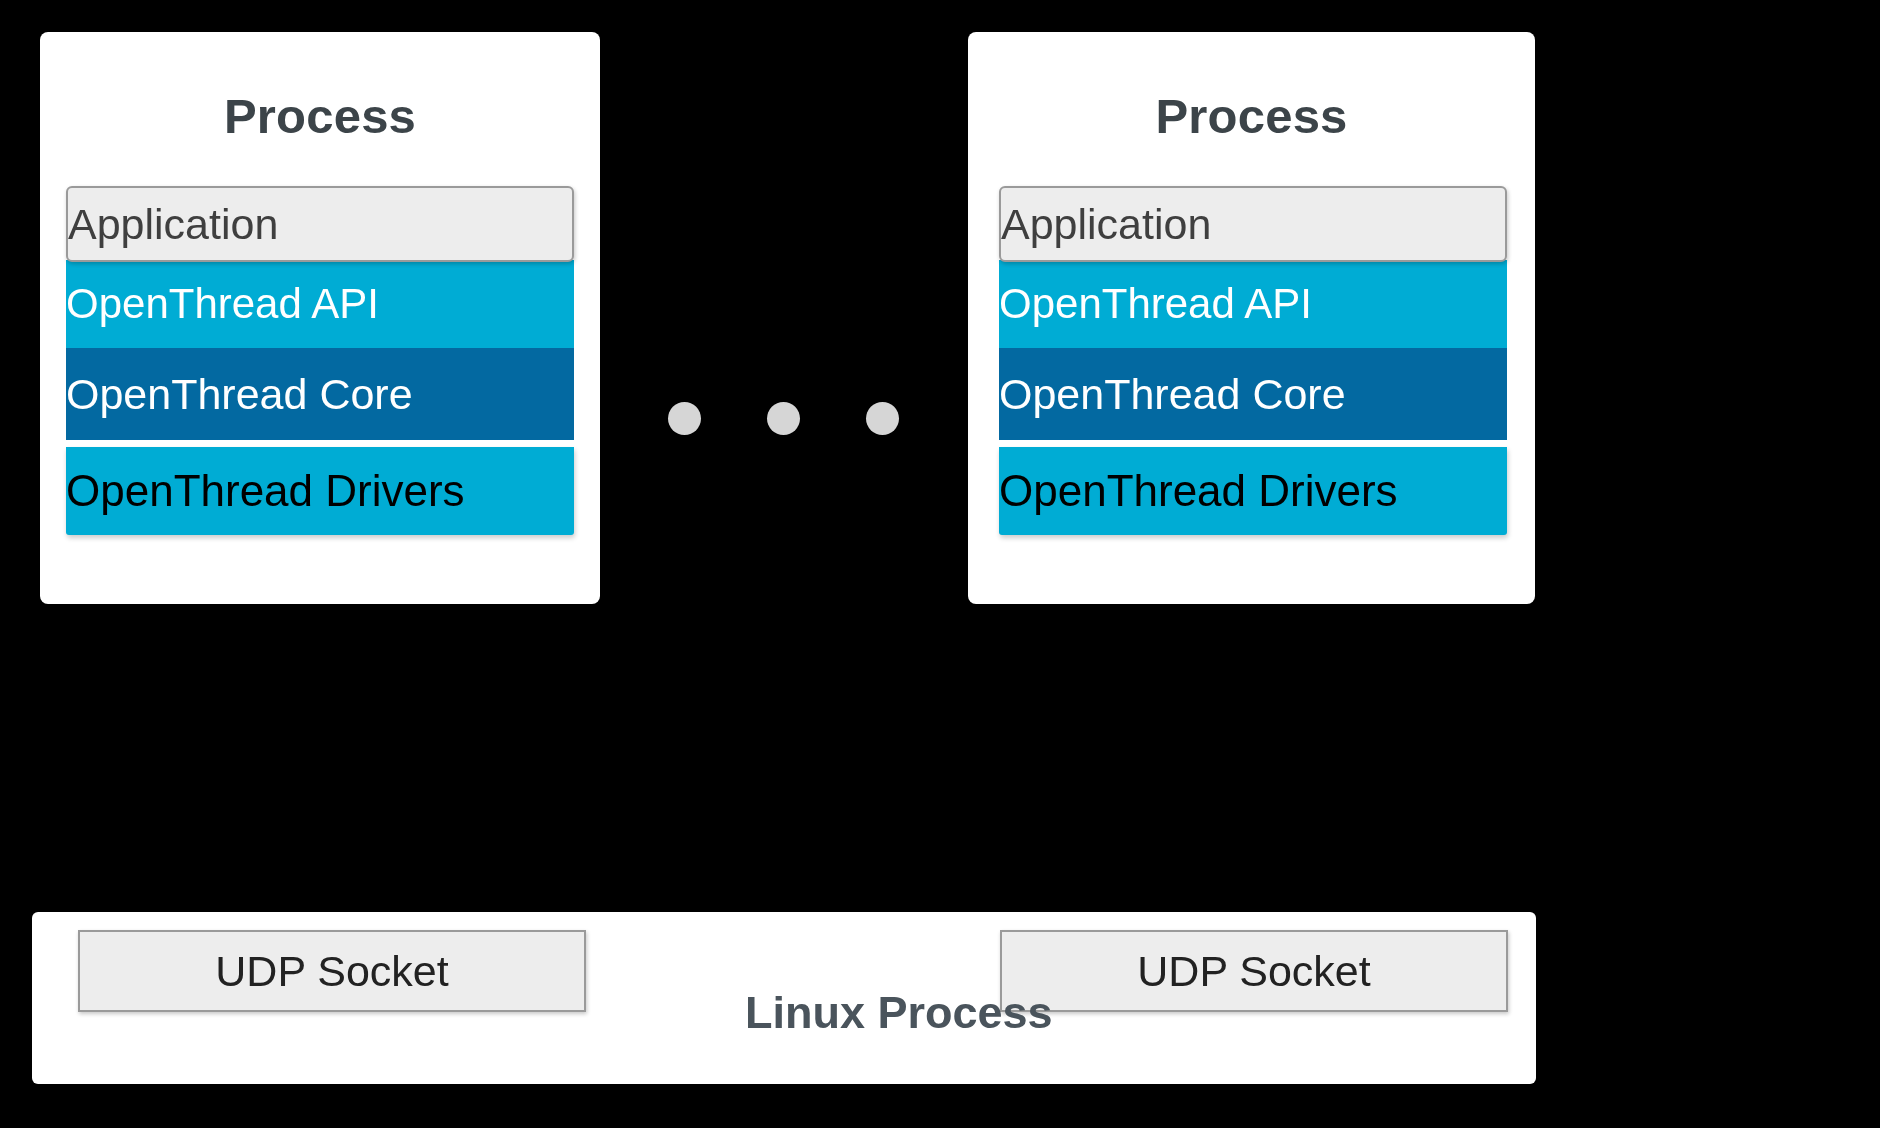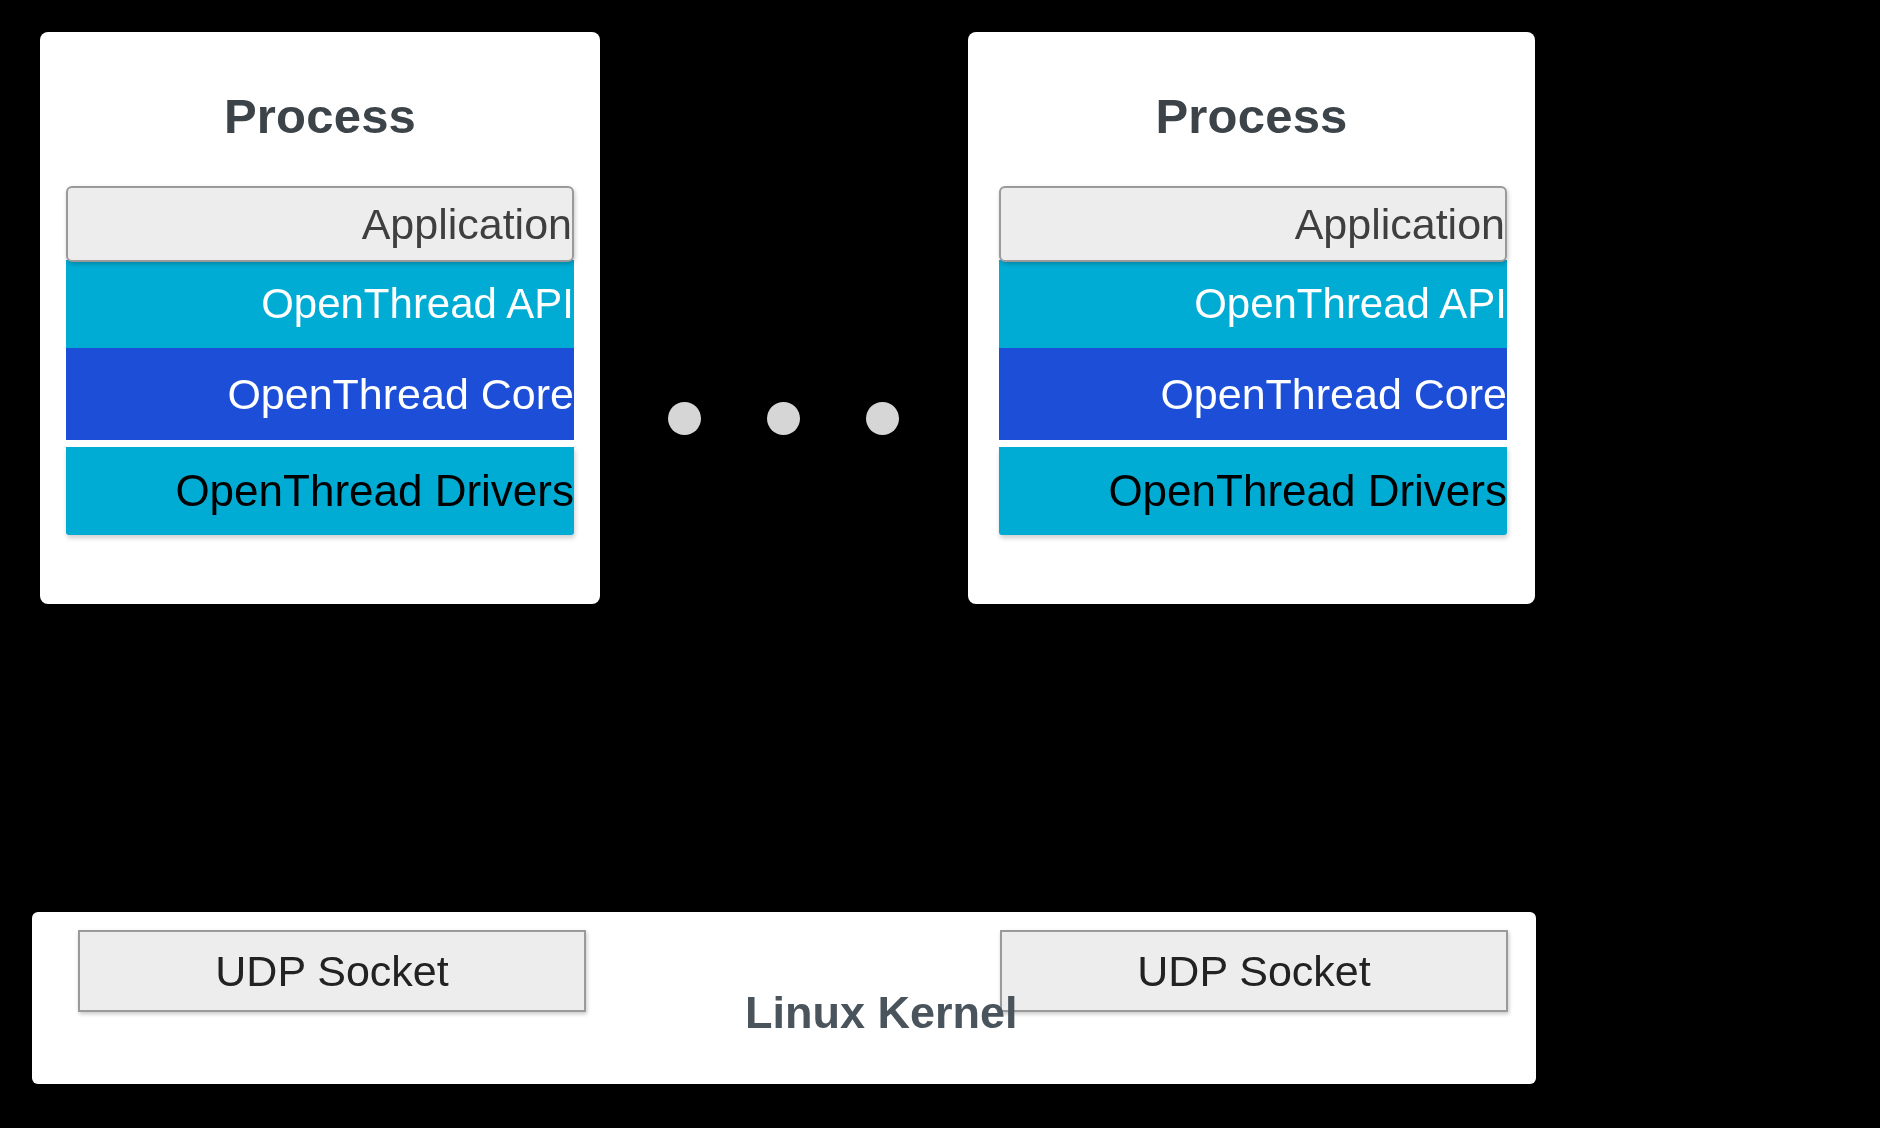--- a/index.html
+++ b/index.html
@@ -14,35 +14,35 @@
     box-shadow:2px 3px 6px rgba(0,0,0,0.35);
   }
   .process-title{
     position:absolute;left:0;right:0;top:60px;
     text-align:center;color:#3c4449;
     font-size:49px;font-weight:bold;letter-spacing:.2px;
     line-height:1;
   }
   .layer-stack{position:absolute;}
   .layer{
-    position:relative;display:flex;align-items:center;justify-content:flex-end;
+    position:relative;display:flex;align-items:center;justify-content:flex-start;
     text-align:center;box-sizing:border-box;
   }
   .layer-app{
     background:#ededed;border:2px solid #9a9a9a;border-radius:6px;
     color:#3f3f3f;font-size:43px;height:76px;
     box-shadow:1px 2px 4px rgba(0,0,0,0.22);
     z-index:3;
   }
   .layer-api{
     background:#00acd4;color:#ffffff;font-size:42px;height:88px;
     margin-top:-2px;z-index:2;
   }
   .layer-core{
-    background:#1d4ed8;color:#ffffff;font-size:43px;height:92px;z-index:2;
+    background:#0369a1;color:#ffffff;font-size:43px;height:92px;z-index:2;
   }
   .layer-drivers{
     background:#00acd4;color:#000000;font-size:44px;height:88px;
     border-bottom-left-radius:3px;border-bottom-right-radius:3px;
     box-shadow:1px 3px 5px rgba(0,0,0,0.20);z-index:2;margin-top:7px;
   }
 
   .dots{position:absolute;display:flex;align-items:center;}
   .dot{
     width:33px;height:33px;border-radius:50%;
@@ -130,15 +130,15 @@
   </div>
 
   <div class="udp-socket" style="left:78px;top:930px;width:508px;height:82px;">
     <span>UDP Socket</span>
   </div>
 
   <div class="udp-socket" style="left:1000px;top:930px;width:508px;height:82px;">
     <span>UDP Socket</span>
   </div>
 
-  <div class="kernel-title" style="left:745px;top:990px;">Linux Kernel</div>
+  <div class="kernel-title" style="left:745px;top:990px;">Linux Process</div>
 
 </div>
 
 </body></html>

